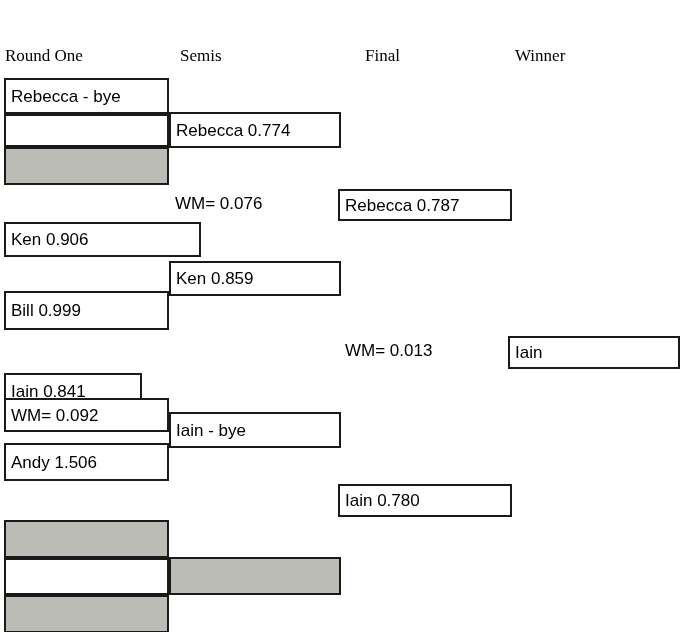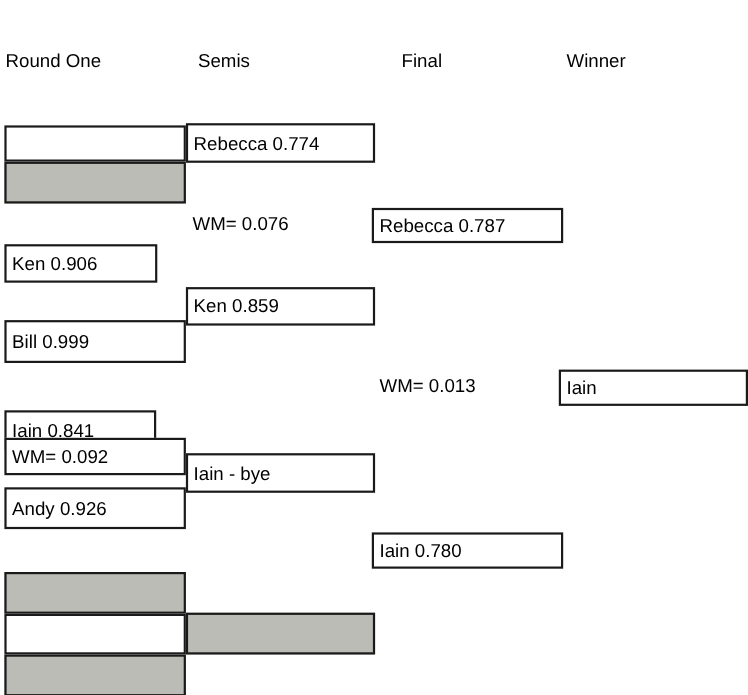--- a/index.html
+++ b/index.html
@@ -33,20 +33,21 @@
     font-family: "Liberation Sans", sans-serif;
     white-space: nowrap;
     letter-spacing: 0px;
   }
   .col-header {
     position: absolute;
     font-size: 17px;
     color: #000000;
     white-space: nowrap;
     top: 46px;
+    font-family: Liberation Serif, serif;
   }
   .node {
     position: absolute;
     box-sizing: border-box;
     border: 2px solid #1a1a1a;
     background: #ffffff;
     display: flex;
     align-items: center;
     overflow: hidden;
   }
@@ -77,40 +78,43 @@
   <div id="round-one-col"></div>
   <div id="semis-col"></div>
   <div id="final-col"></div>
   <div id="winner-col"></div>
   <div id="wm-layer"></div>
 
 <div class="col-header" style="left: 5px;">Round One</div>
     <div class="col-header" style="left: 180px; text-align: right;">Semis</div>
     <div class="col-header" style="left: 365px;">Final</div>
     <div class="col-header" style="left: 515px;">Winner</div>
+    <div class="node" style="left: 4px; top: 78px; width: 165px; height: 36px;">
+      <span class="node-label">Rebecca - bye</span>
+    </div>
     <div class="node" style="left: 4px; top: 114px; width: 165px; height: 33px;">
       <span class="node-label"></span>
     </div>
     <div class="node gray" style="left: 4px; top: 147px; width: 165px; height: 38px;">
       <span class="node-label"></span>
     </div>
-    <div class="node" style="left: 4px; top: 222px; width: 139px; height: 35px;">
+    <div class="node" style="left: 4px; top: 222px; width: 197px; height: 35px;">
       <span class="node-label">Ken 0.906</span>
     </div>
     <div class="node" style="left: 4px; top: 291px; width: 165px; height: 39px;">
       <span class="node-label">Bill 0.999</span>
     </div>
     <div class="node" style="left: 4px; top: 373px; width: 138px; height: 36px;">
       <span class="node-label">Iain 0.841</span>
     </div>
     <div class="node" style="left: 4px; top: 398px; width: 165px; height: 34px;">
       <span class="node-label">WM= 0.092</span>
     </div>
     <div class="node" style="left: 4px; top: 443px; width: 165px; height: 38px;">
-      <span class="node-label">Andy 0.926</span>
+      <span class="node-label">Andy 1.506</span>
     </div>
     <div class="node gray" style="left: 4px; top: 520px; width: 165px; height: 38px;">
       <span class="node-label"></span>
     </div>
     <div class="node" style="left: 4px; top: 558px; width: 165px; height: 37px;">
       <span class="node-label"></span>
     </div>
     <div class="node gray" style="left: 4px; top: 595px; width: 165px; height: 38px;">
       <span class="node-label"></span>
     </div>

